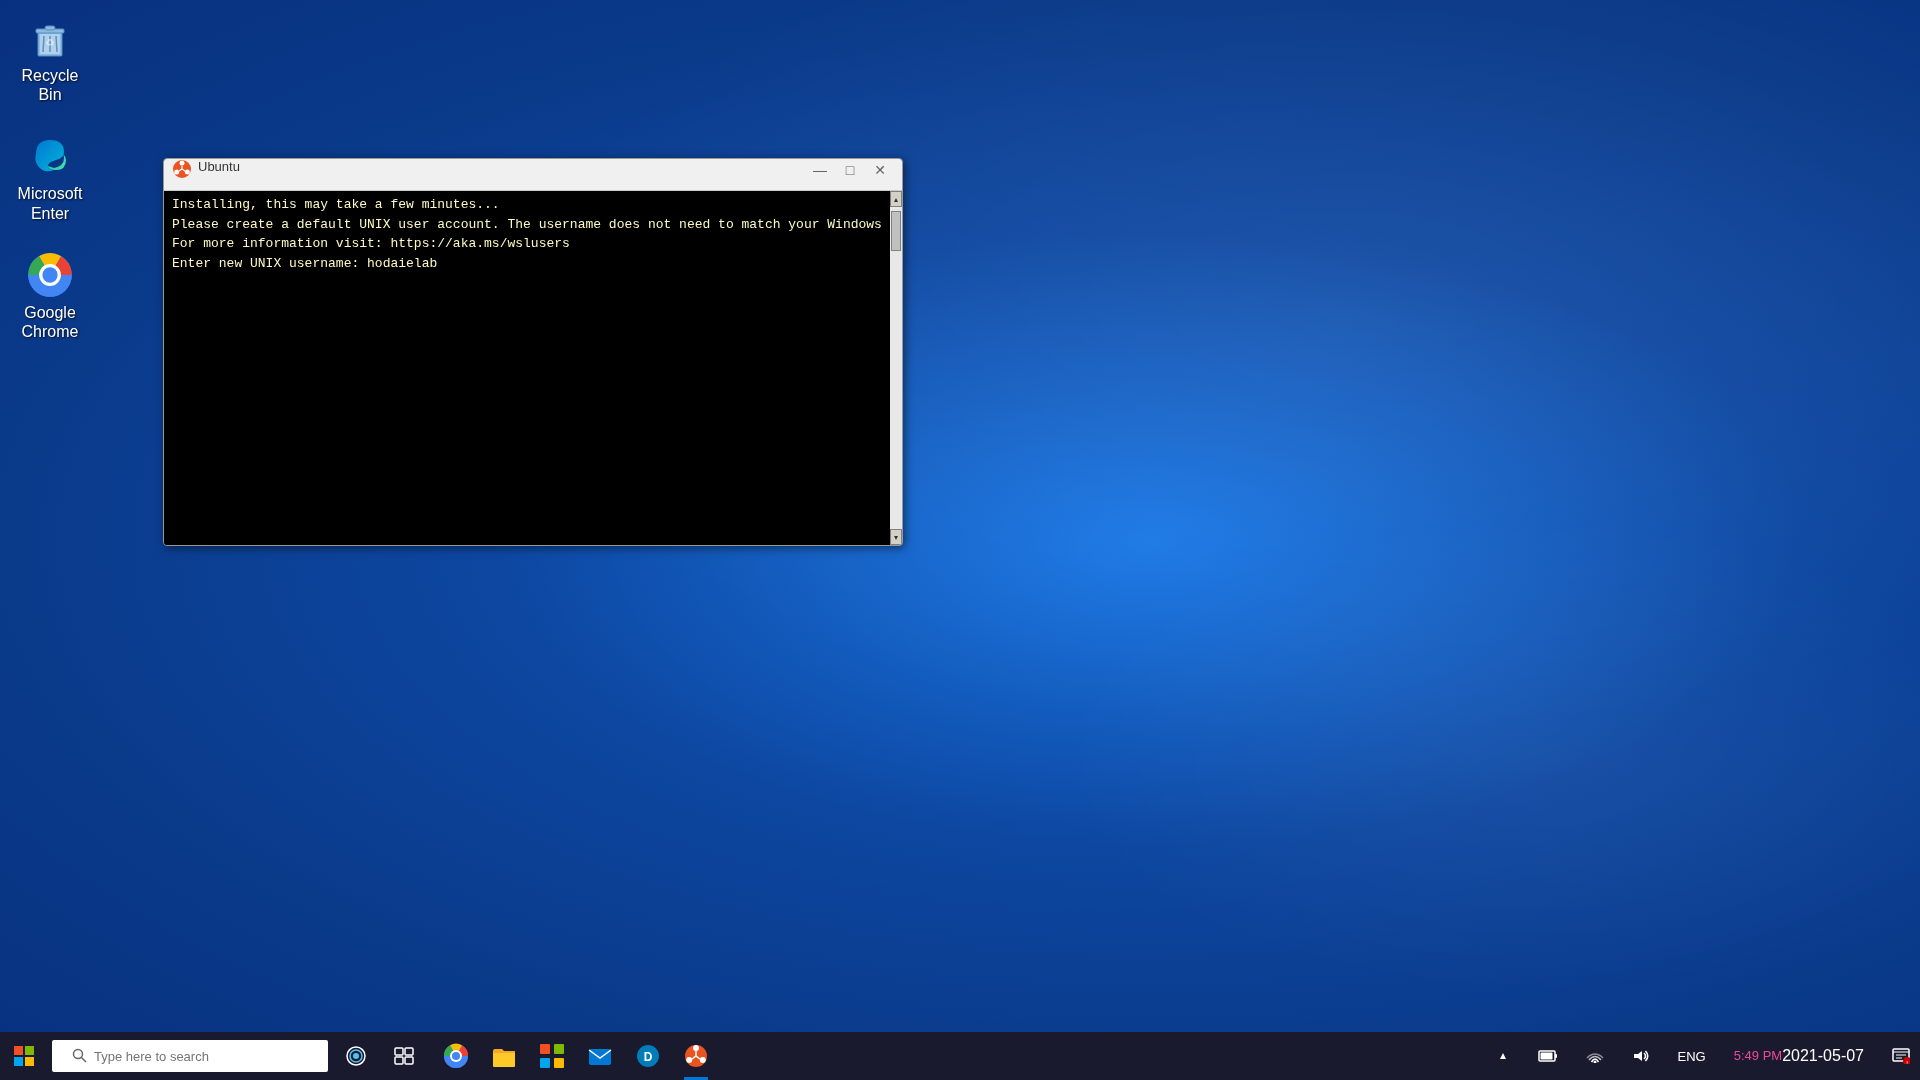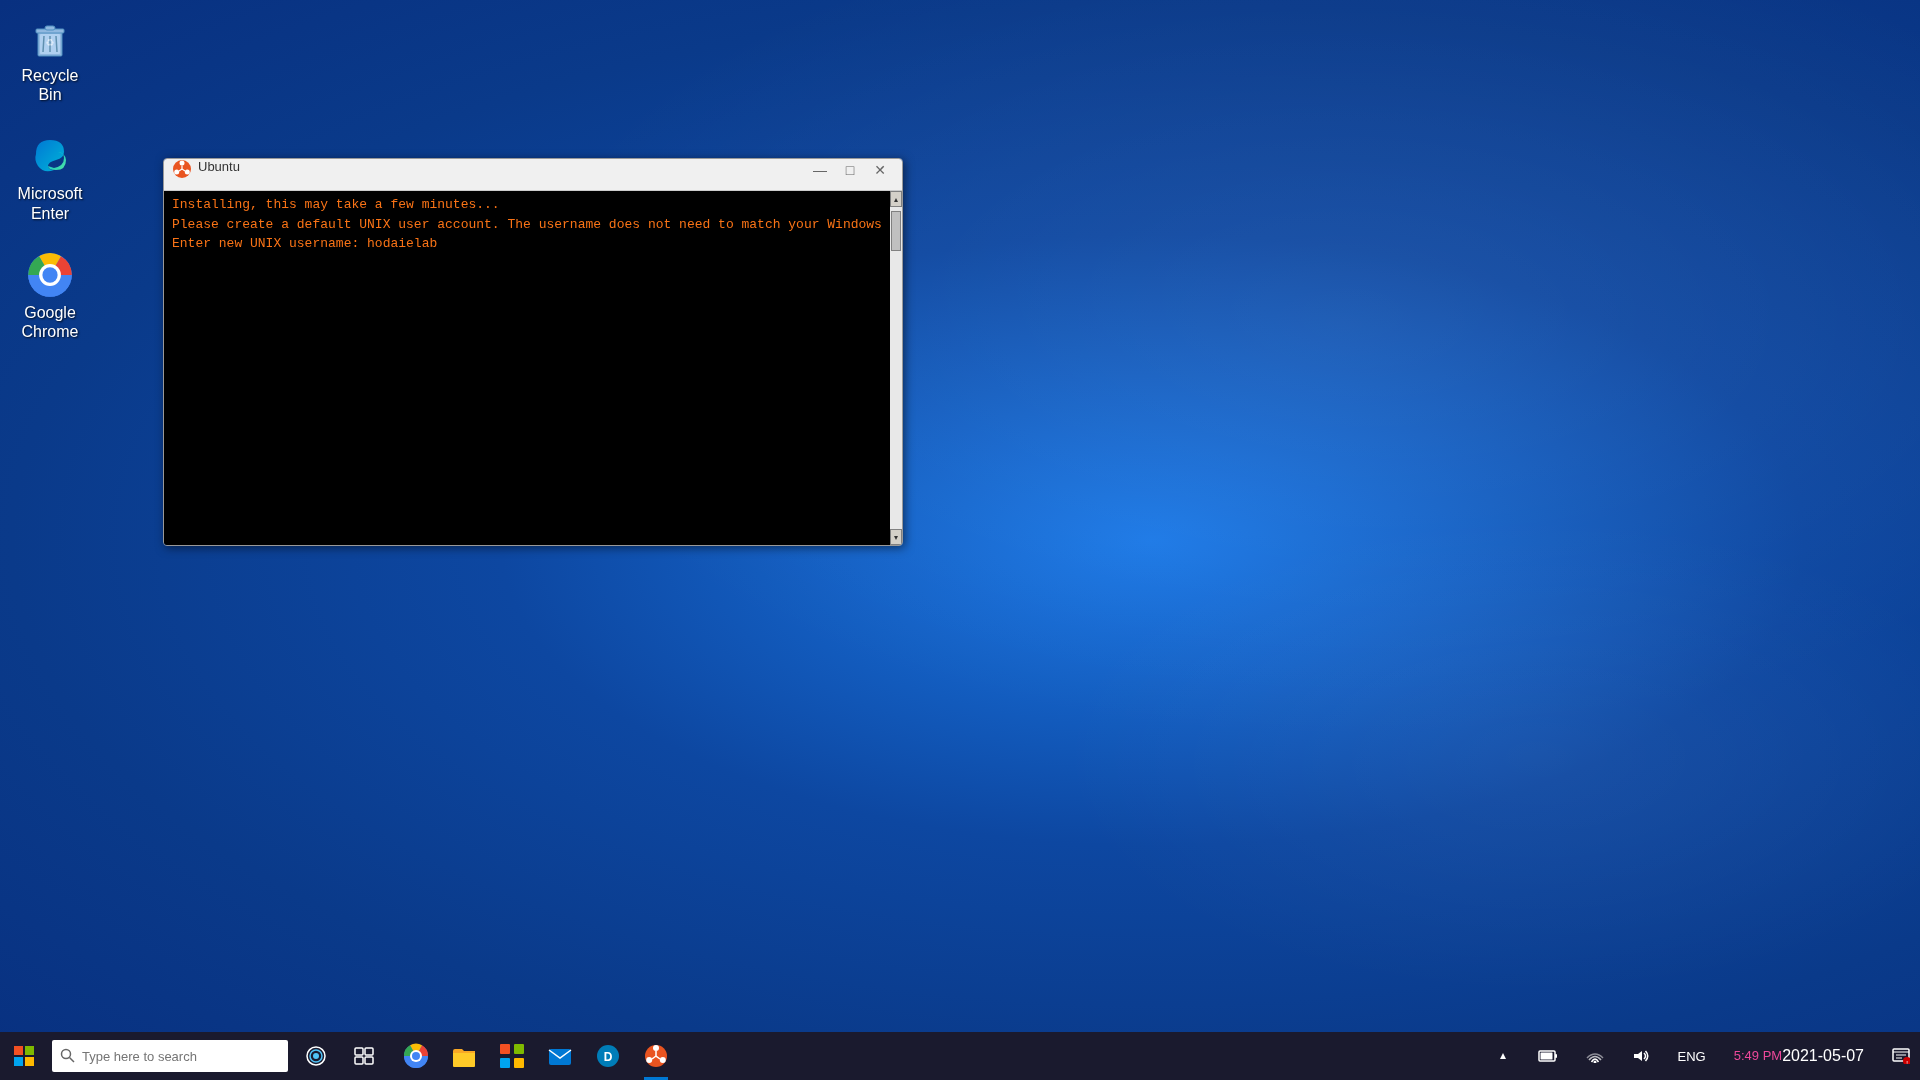--- a/index.html
+++ b/index.html
@@ -134,21 +134,21 @@
       display: flex;
       height: calc(100% - 32px);
       background: #000;
     }
 
     .terminal-content {
       flex: 1;
       padding: 4px 8px;
       font-family: 'Courier New', monospace;
       font-size: 13px;
-      color: #f97316;
+      color: #fef9c3;
       overflow: hidden;
     }
 
     .terminal-content .line {
       line-height: 1.5;
       white-space: pre;
     }
 
     .terminal-scrollbar {
       width: 12px;
@@ -206,26 +206,26 @@
       width: 48px;
       height: 48px;
       display: flex;
       align-items: center;
       justify-content: center;
       cursor: pointer;
     }
 
     .taskbar-search {
       height: 32px;
-      width: 236px;
+      width: 276px;
       background: white;
       border-radius: 2px;
       display: flex;
       align-items: center;
-      padding: 0 8px;
+      padding: 0 20px;
       gap: 6px;
       margin: 0 4px;
     }
 
     .taskbar-search input {
       border: none;
       outline: none;
       font-size: 13px;
       color: #333;
       flex: 1;
@@ -389,20 +389,21 @@
       <div class="titlebar-buttons">
         <button class="titlebar-btn">—</button>
         <button class="titlebar-btn">□</button>
         <button class="titlebar-btn close">✕</button>
       </div>
     </div>
     <div class="terminal-body">
       <div class="terminal-content">
         <div class="line">Installing, this may take a few minutes...</div>
         <div class="line">Please create a default UNIX user account. The username does not need to match your Windows username.</div>
+        <div class="line">For more information visit: https://aka.ms/wslusers</div>
         <div class="line">Enter new UNIX username: hodaielab</div>
       </div>
       <div class="terminal-scrollbar">
         <div class="scrollbar-arrow">▴</div>
         <div class="scrollbar-track">
           <div class="scrollbar-thumb"></div>
         </div>
         <div class="scrollbar-arrow">▾</div>
       </div>
     </div>

